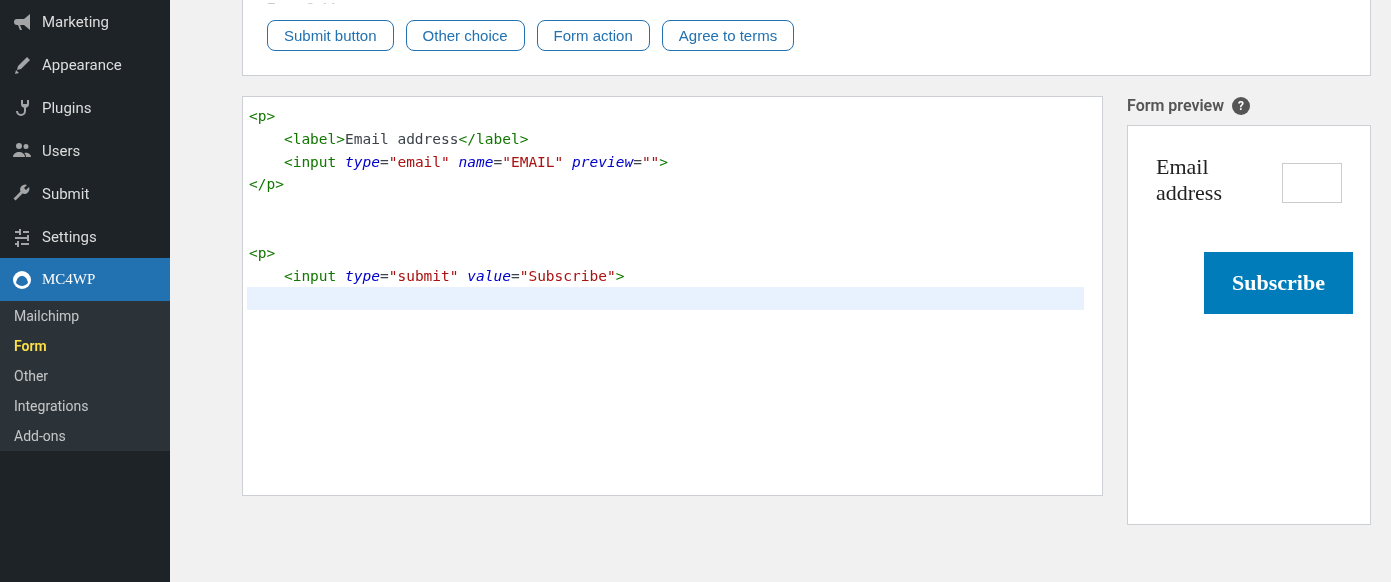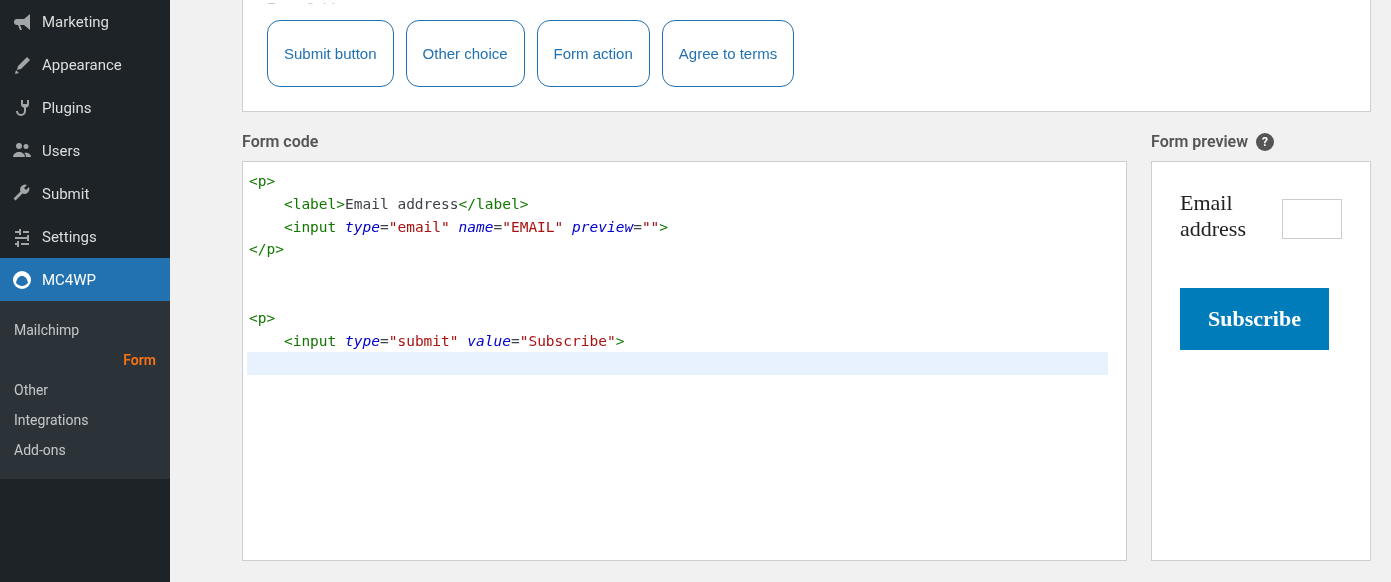--- a/index.html
+++ b/index.html
@@ -27,47 +27,47 @@
     padding: 0 12px;
     height: 43px;
     color: #ddd;
     cursor: pointer;
     gap: 10px;
   }
   .menu-item.current {
     background: #2271b1;
     color: #fff;
     position: relative;
+    font-family: Liberation Serif, serif;
   }
   .menu-item.current::after {
     content: "";
     position: absolute;
     right: -8px;
     top: 50%;
     transform: translateY(-50%);
     border: 8px solid transparent;
     border-right-color: #f1f1f1;
   }
   .menu-item .icon { width: 20px; height: 20px; display: flex; align-items: center; justify-content: center; opacity: .7; }
   .menu-item.current .icon { opacity: 1; }
   .menu-item span.label { font-size: 15px; }
   .submenu {
     background: #2c3338;
-    padding: 14px 0;
+    padding: 0 0;
   }
   .submenu-item {
     padding: 7px 14px;
     color: rgba(255,255,255,.72);
     cursor: pointer;
     font-size: 14px;
   }
   .submenu-item.current {
-    color: #f97316;
+    color: #fde047;
     font-weight: 600;
-    text-align: right;
   }
   .content {
     position: absolute;
     left: 198px;
     top: 0;
     right: 0;
     bottom: 0;
     overflow: hidden;
   }
   .card-top {
@@ -90,36 +90,36 @@
   }
   .field-buttons {
     display: flex;
     gap: 12px;
     flex-wrap: wrap;
   }
   .field-btn {
     background: #fff;
     color: #2271b1;
     border: 1px solid #2271b1;
-    border-radius: 13px;
-    padding: 24px 16px;
+    border-radius: 8px;
+    padding: 6px 16px;
     font-size: 15px;
     cursor: pointer;
   }
   .lower {
     display: flex;
     gap: 24px;
     padding: 0 20px 0 44px;
   }
   .col-code {
     flex: 1;
     min-width: 0;
   }
   .col-preview {
-    width: 220px;
+    width: 244px;
   }
   .heading {
     font-size: 16px;
     font-weight: 600;
     color: #555;
     margin-bottom: 10px;
     display: flex;
     align-items: center;
     gap: 8px;
   }
@@ -159,20 +159,21 @@
   }
   .subscribe-btn {
     background: #007cba;
     color: #fff;
     font-family: Georgia, serif;
     font-weight: 700;
     font-size: 22px;
     border: none;
     padding: 18px 28px;
     cursor: pointer;
+    margin-left: 48px;
   }
   .help-icon {
     width: 18px; height: 18px;
     background: #555;
     color: #fff;
     border-radius: 50%;
     display: inline-flex;
     align-items: center;
     justify-content: center;
     font-size: 12px;
@@ -256,21 +257,20 @@
     <div class="field-buttons">
       <button class="field-btn">Submit button</button>
       <button class="field-btn">Other choice</button>
       <button class="field-btn">Form action</button>
       <button class="field-btn">Agree to terms</button>
     </div>
   </div>
 
   <div class="lower">
     <div class="col-code">
-      <div class="heading">Form code</div>
       <div class="editor">
         <div class="highlight-line"></div>
         <div class="code-line"><span class="tag">&lt;p&gt;</span></div>
         <div class="code-line"><span>    </span><span class="tag">&lt;label&gt;</span><span>Email address</span><span class="tag">&lt;/label&gt;</span></div>
         <div class="code-line"><span>    </span><span class="tag">&lt;input</span><span> </span><span class="attr">type</span><span>=</span><span class="str">"email"</span><span> </span><span class="attr">name</span><span>=</span><span class="str">"EMAIL"</span><span> </span><span class="attr">preview</span><span>=</span><span class="str">""</span><span class="tag">&gt;</span></div>
         <div class="code-line"><span class="tag">&lt;/p&gt;</span></div>
         <div class="code-line">&nbsp;</div>
         <div class="code-line">&nbsp;</div>
         <div class="code-line"><span class="tag">&lt;p&gt;</span></div>
         <div class="code-line"><span>    </span><span class="tag">&lt;input</span><span> </span><span class="attr">type</span><span>=</span><span class="str">"submit"</span><span> </span><span class="attr">value</span><span>=</span><span class="str">"Subscribe"</span><span class="tag">&gt;</span></div>

